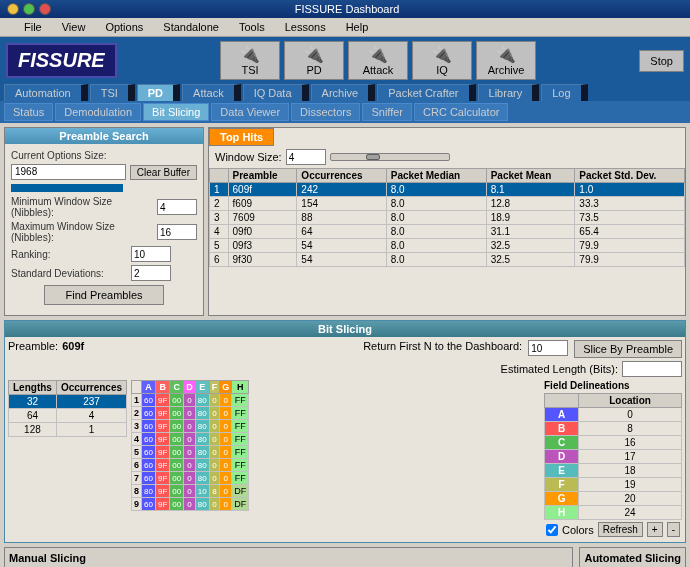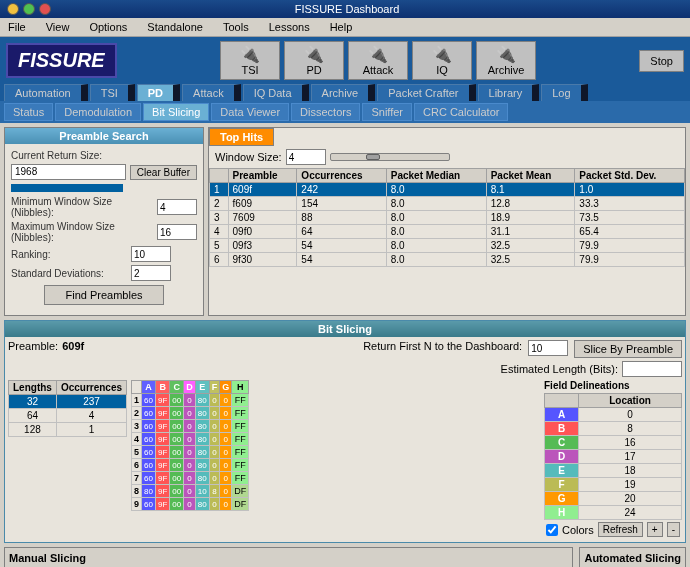--- a/index.html
+++ b/index.html
@@ -7,21 +7,21 @@
 
     
     .title-bar { background: linear-gradient(to bottom, #1a4a8a, #0d3070); color: white; text-align: center; padding: 3px; font-size: 11px; display: flex; justify-content: space-between; align-items: center; }
     .title-bar-title { flex: 1; text-align: center; }
     .title-btn { width: 12px; height: 12px; border-radius: 50%; border: 1px solid #555; cursor: pointer; }
     .title-btn.min { background: #f0c040; }
     .title-btn.max { background: #50c050; }
     .title-btn.close { background: #e05050; }
 
     
-    .menu-bar { background: #d4d0c8; border-bottom: 1px solid #a0a0a0; padding: 2px 4px; display: flex; gap: 12px; }
+    .menu-bar { background: #d4d0c8; border-bottom: 1px solid #a0a0a0; padding: 2px 20px; display: flex; gap: 12px; }
     .menu-item { cursor: pointer; padding: 1px 4px; color: #000; }
 
     
     .top-toolbar { background: #1a5a9a; padding: 4px 6px; display: flex; align-items: center; gap: 6px; }
     .fissure-logo { background: #1a1a6a; color: white; font-size: 20px; font-weight: bold; padding: 4px 10px; border: 2px solid #4a4aaa; font-style: italic; }
     .toolbar-buttons { display: flex; gap: 4px; flex: 1; justify-content: center; }
     .toolbar-device-btn { background: #c0c0c0; border: 1px solid #808080; padding: 3px 10px; cursor: pointer; display: flex; flex-direction: column; align-items: center; font-size: 10px; min-width: 60px; }
     .toolbar-device-btn .device-icon { font-size: 16px; color: #555; }
     .stop-btn { background: #c0c0c0; border: 1px solid #808080; padding: 4px 10px; cursor: pointer; margin-left: auto; }
 
@@ -165,21 +165,21 @@
   <div class="sub-tab">CRC Calculator</div>
 </div>
 
 <div class="main-content" style="padding: 4px 4px 0 4px;">
   <div class="top-section">
 
     <div class="panel preamble-panel">
       <div class="panel-header">Preamble Search</div>
       <div class="preamble-body">
         <div class="form-row">
-          <span class="form-label">Current Return Size:</span>
+          <span class="form-label">Current Options Size:</span>
         </div>
         <div class="form-row" style="margin-bottom:4px;">
           <div class="buffer-display">
             <div style="padding: 1px 3px; font-size: 10px;">1968</div>
           </div>
           <button class="clear-buffer-btn">Clear Buffer</button>
         </div>
         <div style="margin-bottom: 4px;">
           <div class="progress-bar"></div>
         </div>

